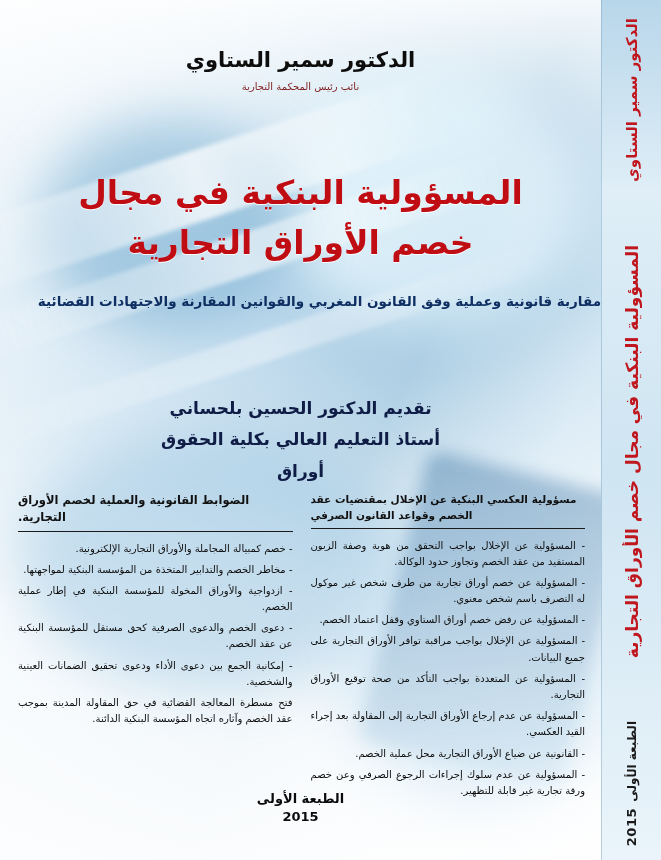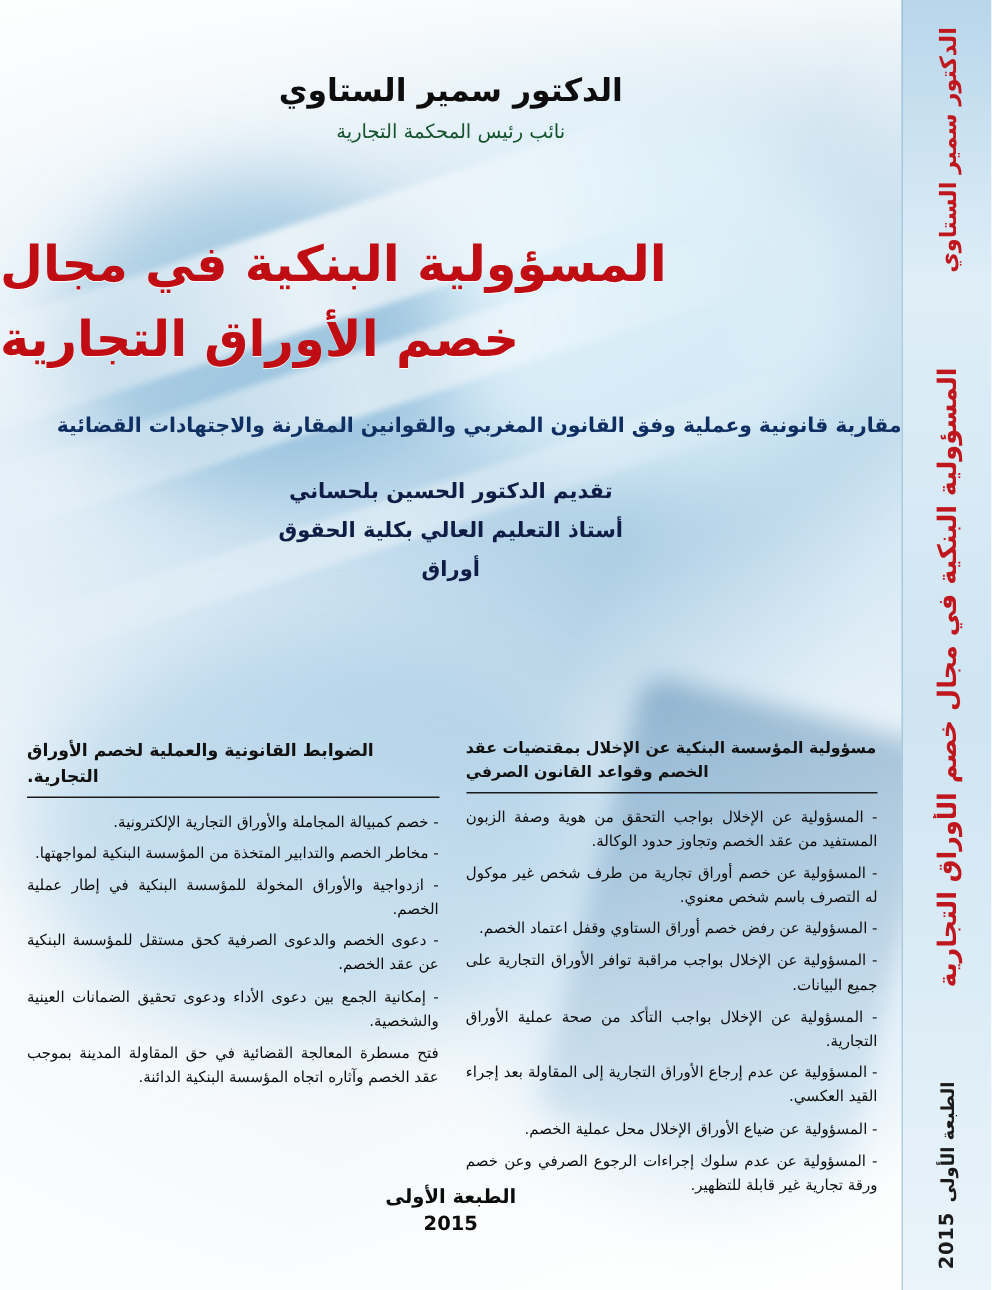--- a/index.html
+++ b/index.html
@@ -121,51 +121,51 @@
     text-align: center;
     padding-top: 48px;
   }
   .author-name {
     font-size: 21px;
     font-weight: bold;
     color: #0d0d0d;
     letter-spacing: 0.5px;
   }
   .author-role {
-    font-size: 13px;
-    color: #14532d;
+    font-size: 10px;
+    color: #7f1d1d;
     margin-top: 9px;
   }
 
   .main-title {
-    text-align: left;
-    margin-top: 55px;
+    text-align: center;
+    margin-top: 76px;
     color: #c00d14;
     font-weight: bold;
     font-size: 33px;
     line-height: 1.5;
     text-shadow: 0 1px 0 rgba(255,255,255,0.85);
   }
   .main-title .line2 {
     display: block;
   }
 
   .subtitle {
     text-align: right;
     margin-top: 26px;
     color: #0f2f63;
     font-size: 13.5px;
     font-weight: bold;
   }
 
   .presenter {
     text-align: center;
-    margin-top: 24px;
+    margin-top: 84px;
     color: #0f1c45;
-    font-size: 14px;
+    font-size: 17px;
     font-weight: bold;
     line-height: 1.85;
   }
 
   
   .columns {
     position: absolute;
     left: 18px;
     right: 16px;
     top: 492px;
@@ -247,29 +247,29 @@
 
     <div class="presenter">
       <div>تقديم الدكتور الحسين بلحساني</div>
       <div>أستاذ التعليم العالي بكلية الحقوق</div>
       <div>أوراق</div>
     </div>
 
     <div class="columns">
 
       <div class="col">
-        <div class="col-head right-head">مسؤولية المؤسسة البنكية عن الإخلال بمقتضيات عقد الخصم وقواعد القانون الصرفي</div>
+        <div class="col-head right-head">مسؤولية العكسي البنكية عن الإخلال بمقتضيات عقد الخصم وقواعد القانون الصرفي</div>
         <ul>
           <li>- المسؤولية عن الإخلال بواجب التحقق من هوية وصفة الزبون المستفيد من عقد الخصم وتجاوز حدود الوكالة.</li>
           <li>- المسؤولية عن خصم أوراق تجارية من طرف شخص غير موكول له التصرف باسم شخص معنوي.</li>
           <li>- المسؤولية عن رفض خصم أوراق الستاوي وقفل اعتماد الخصم.</li>
           <li>- المسؤولية عن الإخلال بواجب مراقبة توافر الأوراق التجارية على جميع البيانات.</li>
-          <li>- المسؤولية عن الإخلال بواجب التأكد من صحة عملية الأوراق التجارية.</li>
+          <li>- المسؤولية عن المتعددة بواجب التأكد من صحة توقيع الأوراق التجارية.</li>
           <li>- المسؤولية عن عدم إرجاع الأوراق التجارية إلى المقاولة بعد إجراء القيد العكسي.</li>
-          <li>- المسؤولية عن ضياع الأوراق الإخلال محل عملية الخصم.</li>
+          <li>- القانونية عن ضياع الأوراق التجارية محل عملية الخصم.</li>
           <li>- المسؤولية عن عدم سلوك إجراءات الرجوع الصرفي وعن خصم ورقة تجارية غير قابلة للتظهير.</li>
         </ul>
       </div>
 
       <div class="col">
         <div class="col-head">الضوابط القانونية والعملية لخصم الأوراق التجارية.</div>
         <ul>
           <li>- خصم كمبيالة المجاملة والأوراق التجارية الإلكترونية.</li>
           <li>- مخاطر الخصم والتدابير المتخذة من المؤسسة البنكية لمواجهتها.</li>
           <li>- ازدواجية والأوراق المخولة للمؤسسة البنكية في إطار عملية الخصم.</li>

